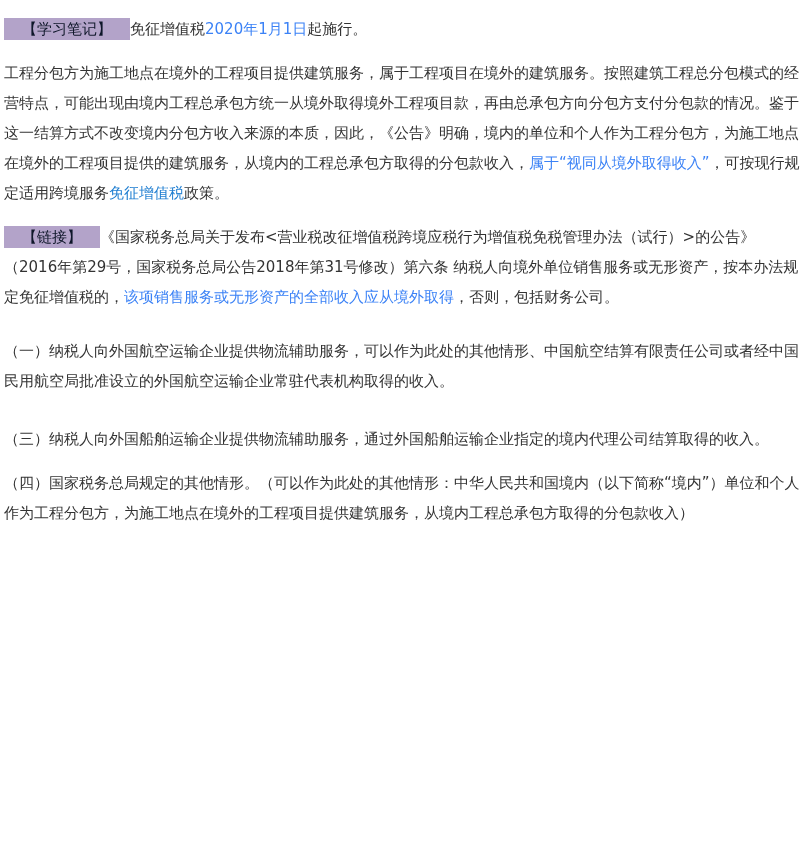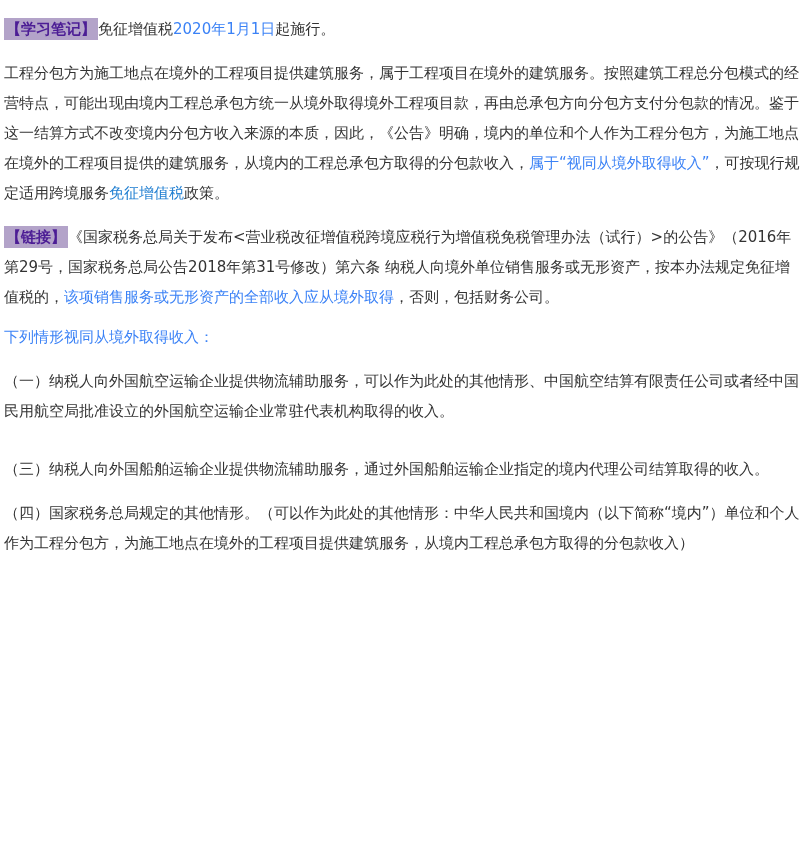--- a/index.html
+++ b/index.html
@@ -25,23 +25,23 @@
     }
     .gap { height: 14px; }
     .gap-sm { height: 10px; }
     .bold { font-weight: bold; color: #333; }
     .red { color: #3b82f6; }
     .red-bold { color: #ff0000; font-weight: bold; }
     .link { color: #1f7ed1; text-decoration: none; cursor: pointer; }
     .tag {
       display: inline-block;
       background: #b3a3c9;
-      color: #4c1d95;
-      font-weight: bold;
-      padding: 0 2px;
+      color: #0f172a;
+      font-weight: normal;
+      padding: 0 18px;
       line-height: 22px;
     }
   </style>
 </head>
 <body>
 
 <div class="article">
 
 
   <div class="gap"></div>
@@ -57,23 +57,20 @@
   </p>
 
   <div class="gap"></div>
 
   <p class="para">
     <span class="tag">【链接】</span><span>《国家税务总局关于发布&lt;营业税改征增值税跨境应税行为增值税免税管理办法（试行）&gt;的公告》（2016年第29号，国家税务总局公告2018年第31号修改）第六条 纳税人向境外单位销售服务或无形资产，按本办法规定免征增值税的，</span><span class="red">该项销售服务或无形资产的全部收入应从境外取得</span><span>，否则，包括财务公司。</span>
   </p>
 
   <div class="gap-sm"></div>
 
-  <p class="para">
-    <span class="red">下列情形视同从境外取得收入：</span>
-  </p>
 
   <div class="gap"></div>
 
   <p class="para">（一）纳税人向外国航空运输企业提供物流辅助服务，可以作为此处的其他情形、中国航空结算有限责任公司或者经中国民用航空局批准设立的外国航空运输企业常驻代表机构取得的收入。</p>
   <div class="gap"></div>
   <div class="gap"></div>
   <p class="para">（三）纳税人向外国船舶运输企业提供物流辅助服务，通过外国船舶运输企业指定的境内代理公司结算取得的收入。</p>
   <div class="gap"></div>
   <p class="para">（四）国家税务总局规定的其他情形。（可以作为此处的其他情形：中华人民共和国境内（以下简称“境内”）单位和个人作为工程分包方，为施工地点在境外的工程项目提供建筑服务，从境内工程总承包方取得的分包款收入）</p>
 

